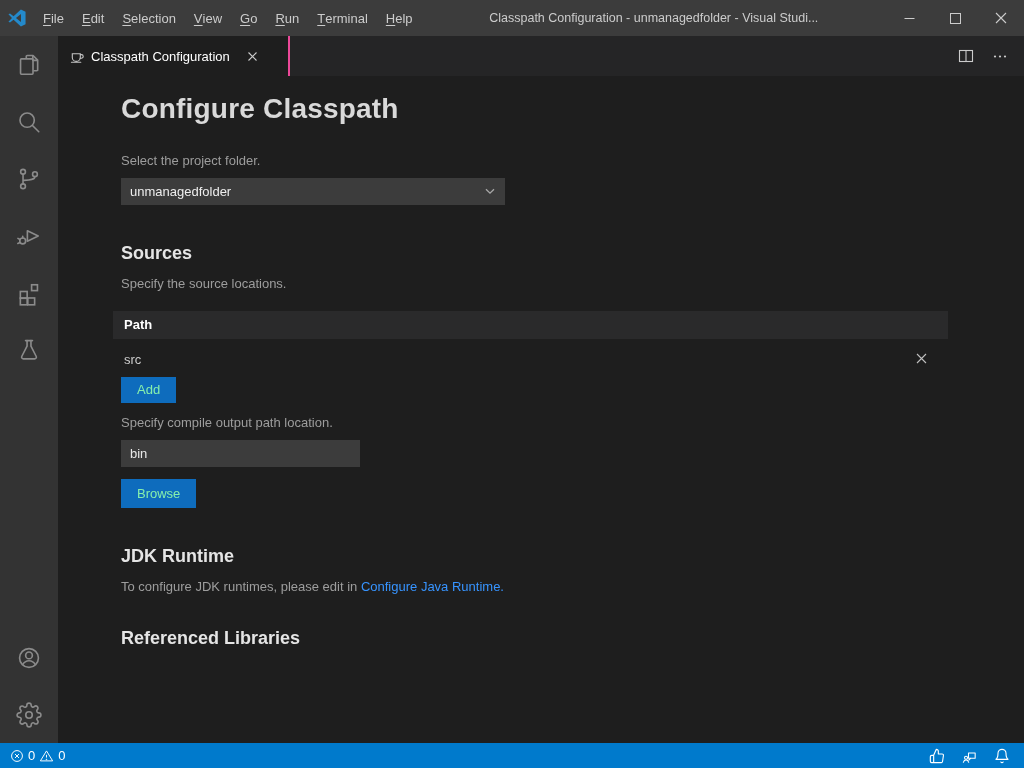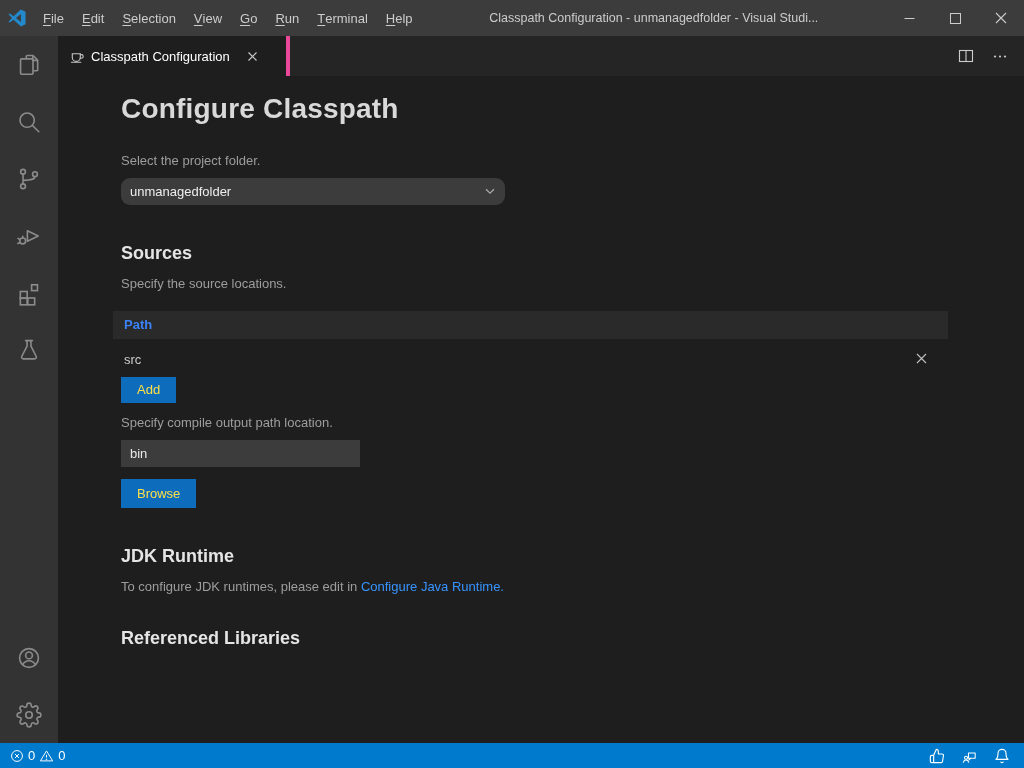--- a/index.html
+++ b/index.html
@@ -40,53 +40,53 @@
   .ab-item svg { stroke: #8b8b8b; }
 
   
   .tabbar {
     position: absolute; top: 36px; left: 58px; right: 0; height: 40px;
     background: #252526; display: flex; align-items: stretch;
   }
   .tab {
     width: 232px; background: #1e1e1e; display: flex; align-items: center;
     padding: 0 10px; gap: 7px; font-size: 13px; color: #ffffff;
-    border-right: 4px solid #ec4899;
+    border-right: 2px solid #ec4899;
   }
   .tab-label { white-space: nowrap; }
   .tab-close { margin-left: 8px; display: flex; align-items: center; justify-content: center; width: 16px; height: 16px; }
   .tab-actions { margin-left: auto; display: flex; align-items: center; gap: 10px; padding-right: 12px; }
   .tab-action { width: 24px; height: 24px; display: flex; align-items: center; justify-content: center; }
 
   
   .content {
     position: absolute; top: 76px; left: 58px; right: 0; bottom: 25px;
     background: #1e1e1e; padding: 16px 76px 8px 63px; overflow: hidden;
   }
   h1.page-title { font-size: 28px; font-weight: 700; color: #d9d9d9; line-height: 1.2; letter-spacing: 0.2px; }
   .field-label { margin-top: 27px; font-size: 13px; color: #9d9d9d; }
   .select-box {
     margin-top: 10px; width: 384px; height: 27px; background: #3c3c3c;
-    display: flex; align-items: center; padding: 0 9px; font-size: 13px; color: #eeeeee; border-radius: 9px;
+    display: flex; align-items: center; padding: 0 9px; font-size: 13px; color: #eeeeee;
   }
   .select-box .chevron { margin-left: auto; display: flex; }
   h2.section-heading { margin-top: 38px; font-size: 18px; font-weight: 700; color: #e5e5e5; }
   .section-desc { margin-top: 12px; font-size: 13px; color: #9d9d9d; }
   .src-table { margin-top: 9px; margin-left: -8px; width: calc(100% + 8px); }
   .src-table-header {
     height: 28px; background: #2a2a2b; display: flex; align-items: center;
-    padding: 0 11px; font-size: 13px; font-weight: 700; color: #3b82f6; margin-top: 20px;
+    padding: 0 11px; font-size: 13px; font-weight: 700; color: #ffffff; margin-top: 20px;
   }
   .src-table-row {
     height: 28px; display: flex; align-items: flex-end;
     padding: 0 11px; font-size: 13px; color: #cccccc;
   }
   .row-delete { margin-left: auto; margin-right: 8px; width: 16px; height: 16px; display: flex; align-items: center; justify-content: center; }
   .btn {
-    margin-top: 10px; display: inline-block; border: none; background: #0e6cbd; color: #fde047;
+    margin-top: 10px; display: inline-block; border: none; background: #0e6cbd; color: #86efac;
     font-family: "Liberation Sans", sans-serif; font-size: 13px; height: 26px; padding: 0 16px;
     cursor: pointer;
   }
   .btn.browse { margin-top: 12px; height: 29px; }
   .text-input {
     margin-top: 10px; width: 239px; height: 27px; background: #3c3c3c; border: none;
     color: #e8e8e8; font-family: "Liberation Sans", sans-serif; font-size: 13px; padding: 0 9px; outline: none;
     display: block;
   }
   .jdk-line { margin-top: 12px; font-size: 13px; color: #9d9d9d; }

